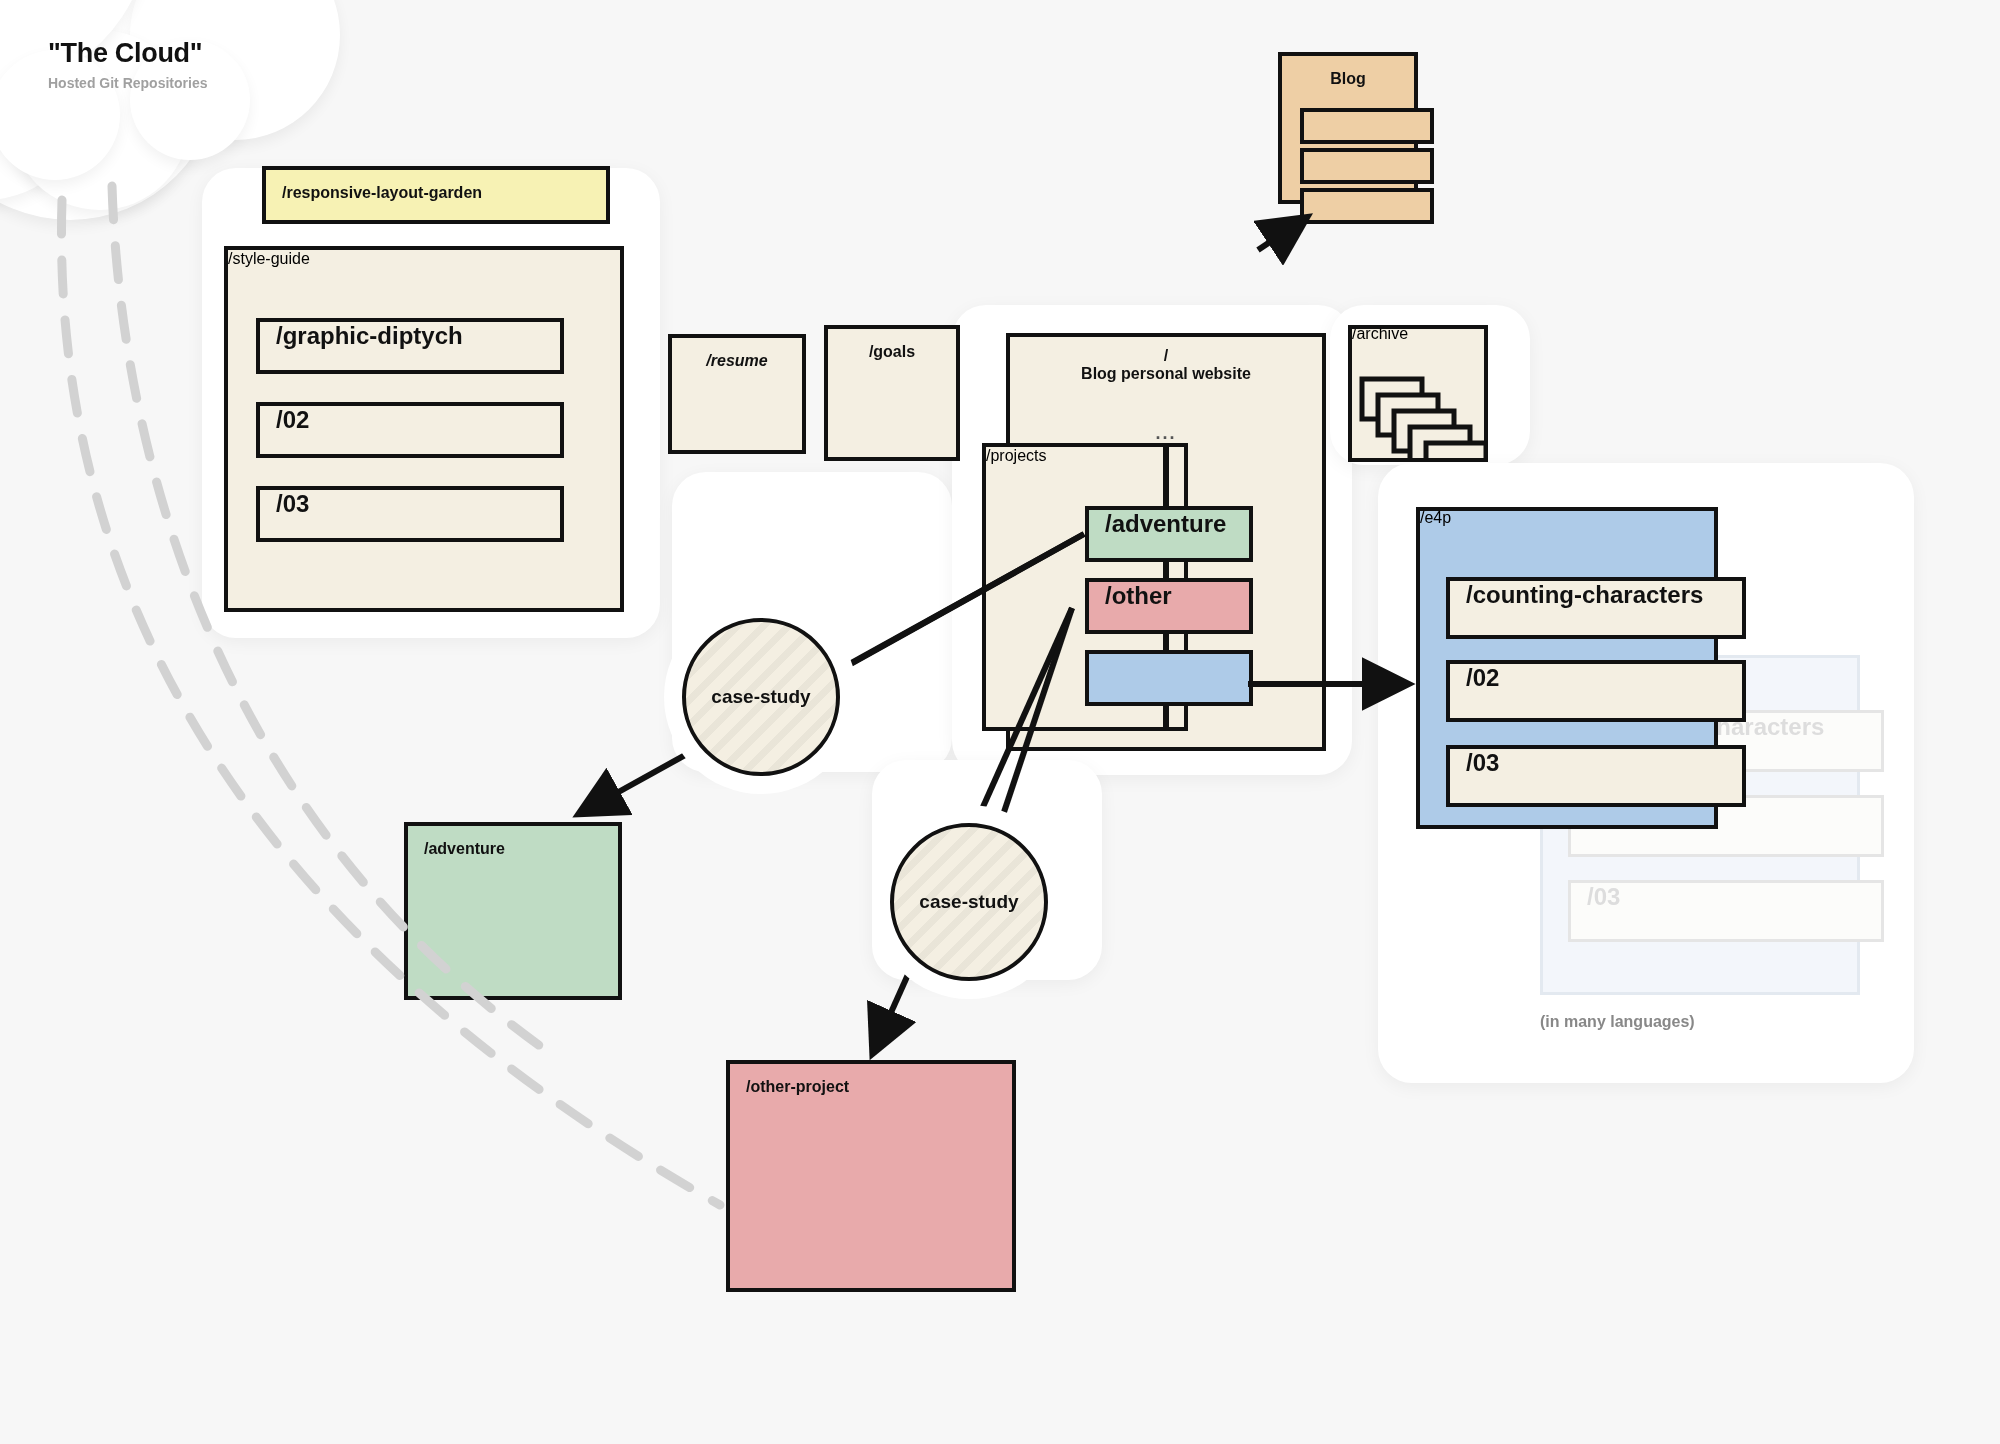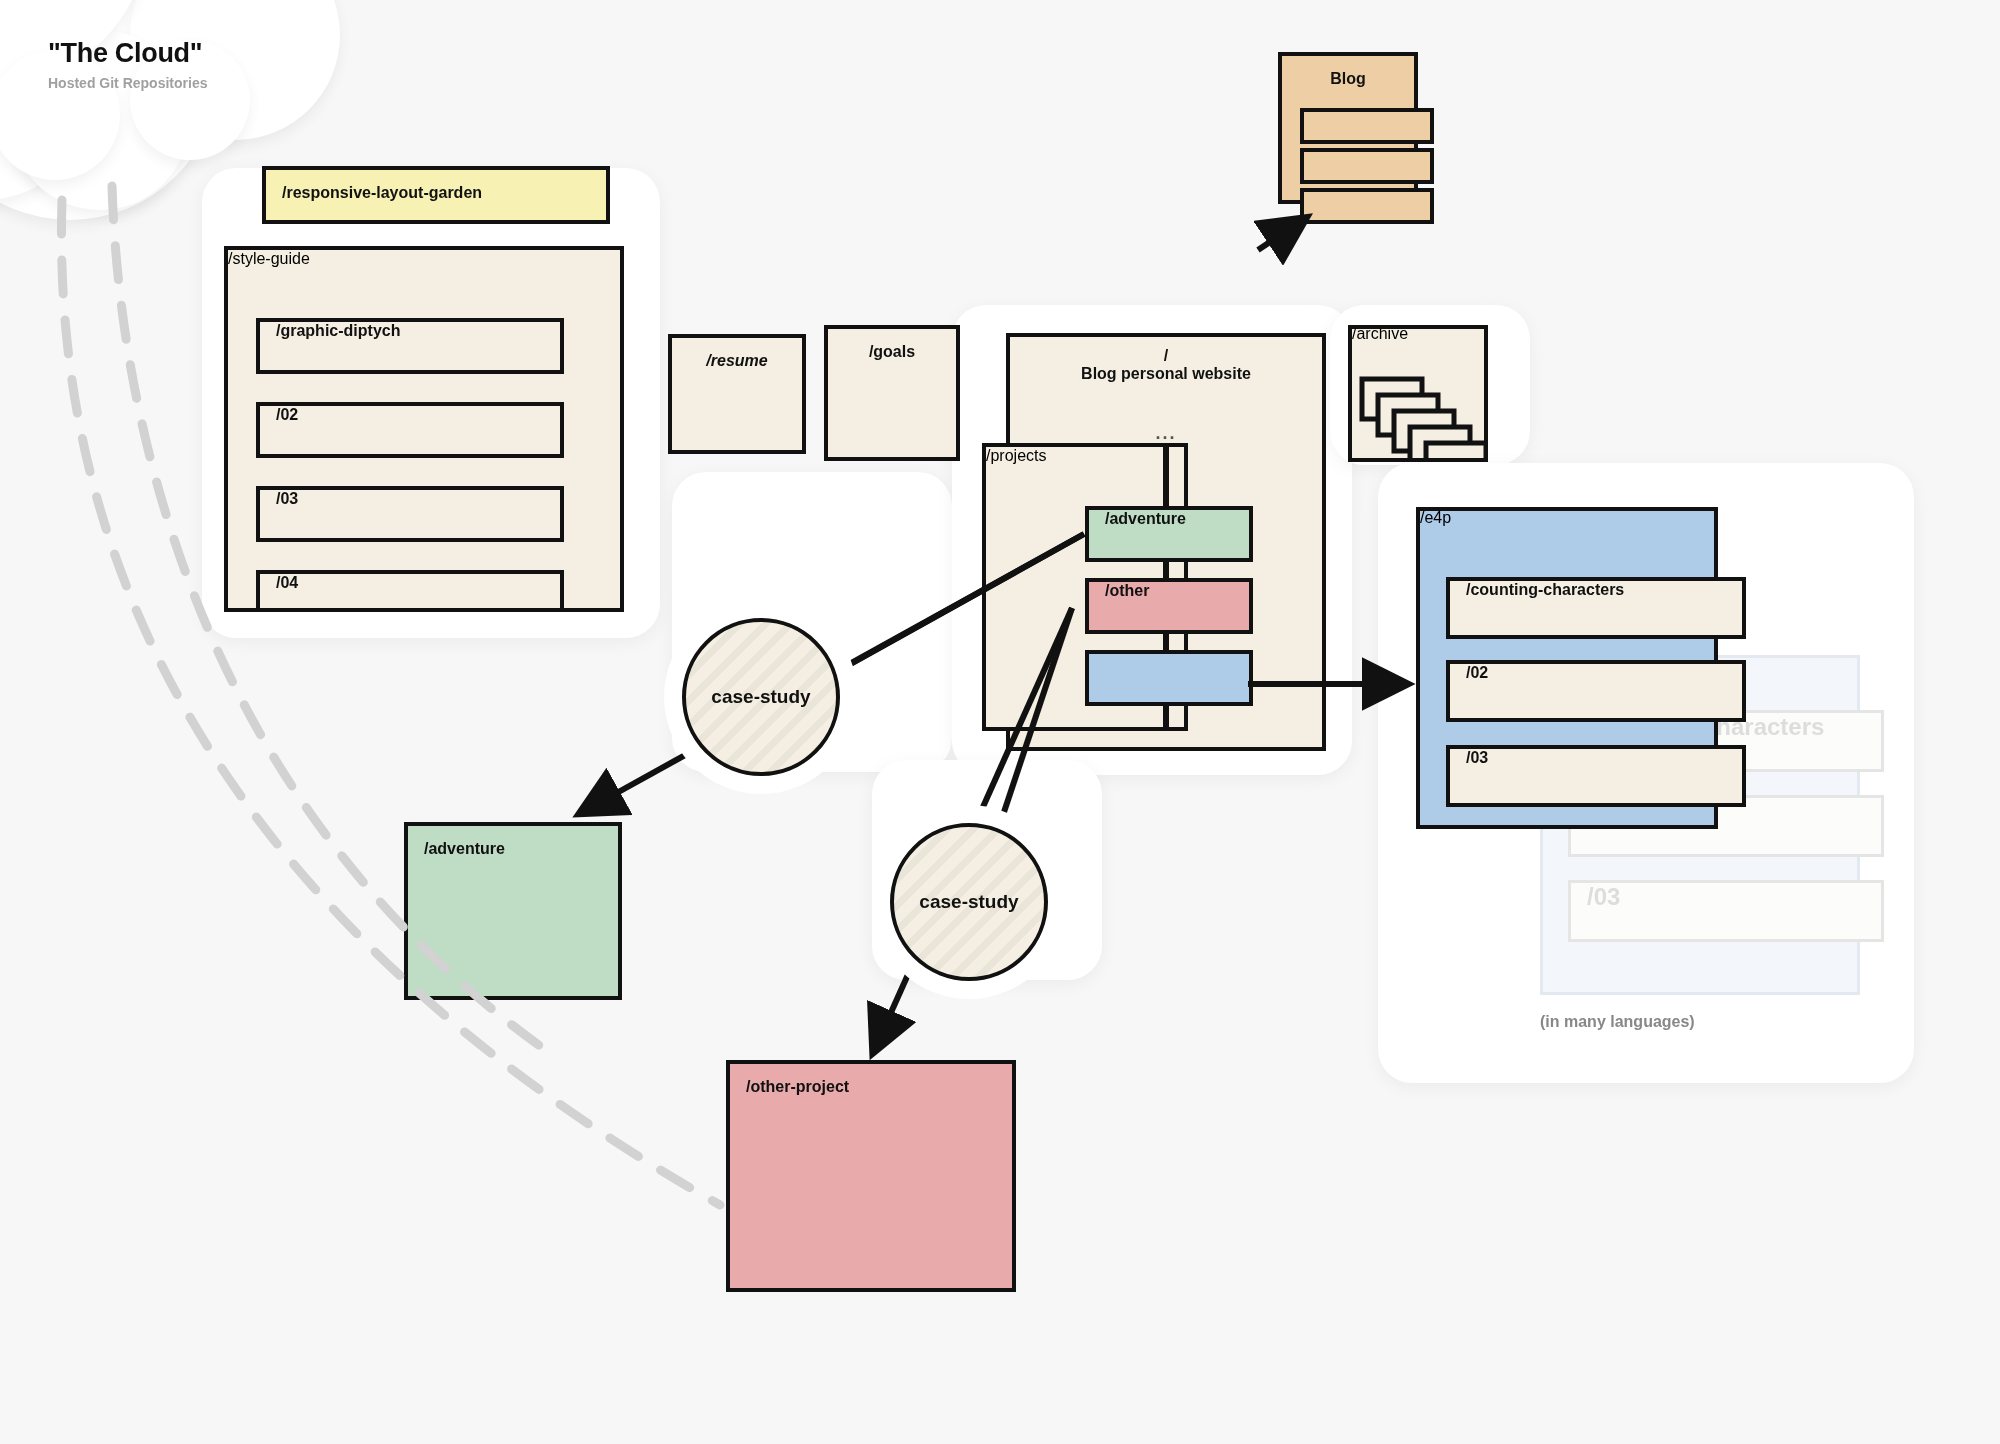--- a/index.html
+++ b/index.html
@@ -36,21 +36,21 @@
     position:absolute; border:4px solid #111; background:#f4efe2;
     display:flex; align-items:flex-start; justify-content:flex-start;
   }
   .box > .lbl {
     font-size:16px; font-weight:bold; color:#111; padding:14px 16px; white-space:nowrap;
   }
   .box.center > .lbl { width:100%; text-align:center; padding-top:14px; }
   .row {
     position:absolute; border:4px solid #111; background:#f4efe2;
   }
-  .row > .lbl { font-size:16px; font-weight:bold; color:#111; padding:12px 16px; white-space:nowrap; }
+  .row > .lbl { font-size:24px; font-weight:bold; color:#111; padding:12px 16px; white-space:nowrap; }
 
   .yellow { background:#f7f2b4; }
   .green  { background:#bfdcc4; }
   .pink   { background:#e8aaab; }
   .blue   { background:#aecbe8; }
   .tan    { background:#eecfa5; }
 
   
   .circ-wrap { position:absolute; }
   .circ-halo {
@@ -122,23 +122,20 @@
       <span class="lbl">/style-guide</span>
     </div>
     <div class="row" style="left:28px; top:68px; width:308px; height:56px;">
       <span class="lbl">/graphic-diptych</span>
     </div>
     <div class="row" style="left:28px; top:152px; width:308px; height:56px;">
       <span class="lbl">/02</span>
     </div>
     <div class="row" style="left:28px; top:236px; width:308px; height:56px;">
       <span class="lbl">/03</span>
-    </div>
-    <div class="row" style="left:28px; top:320px; width:308px; height:56px;">
-      <span class="lbl">/04</span>
     </div>
   </div>
 </div>
 
 <div class="box center" style="left:668px; top:334px; width:138px; height:120px;font-style:italic;">
   <span class="lbl">/resume</span>
 </div>
 
 <div class="box center" style="left:824px; top:325px; width:136px; height:136px;">
   <span class="lbl">/goals</span>

